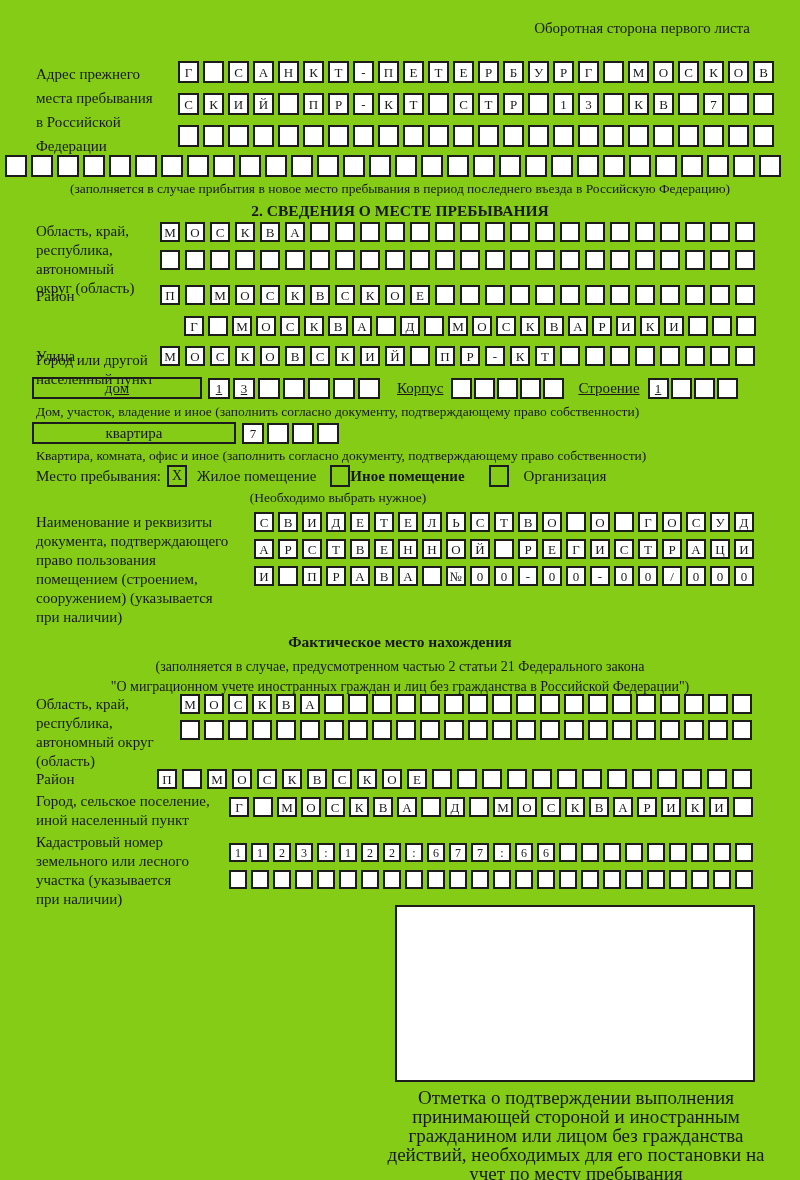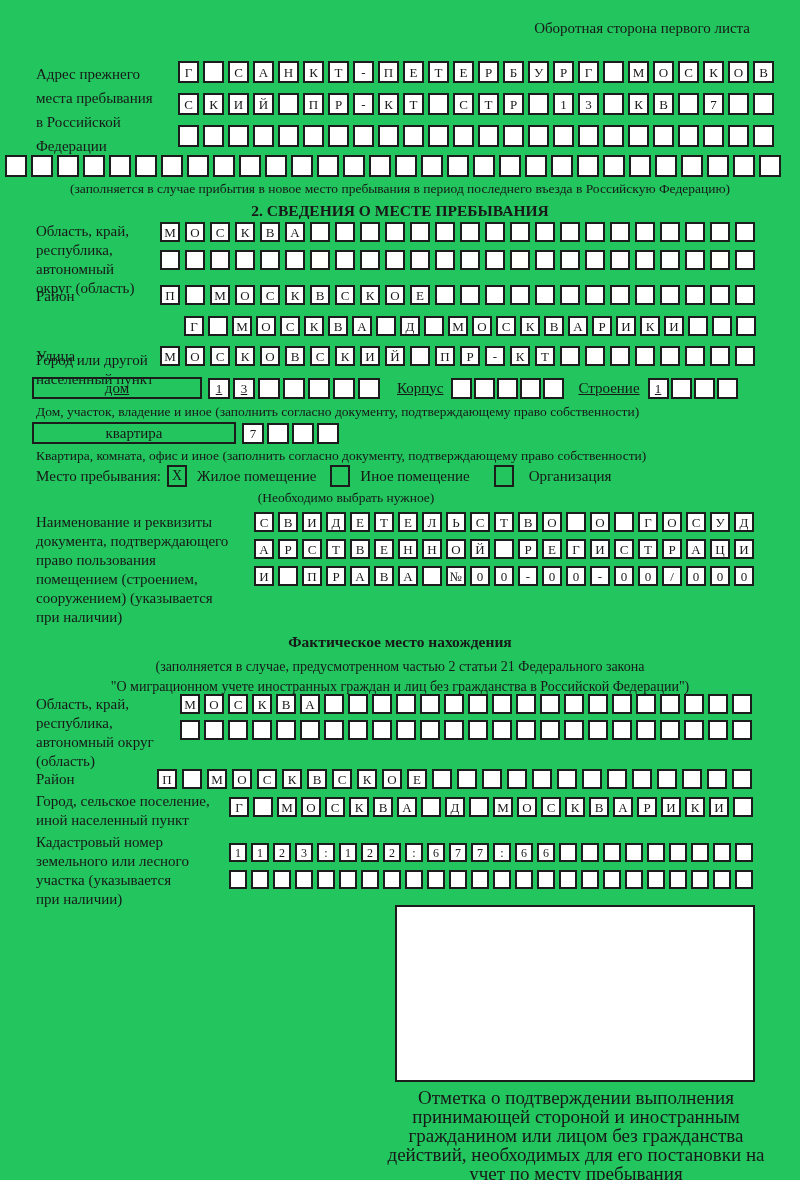--- a/index.html
+++ b/index.html
@@ -1,18 +1,18 @@
 <!DOCTYPE html>
 <html><head>
 <meta charset="utf-8">
 <style>
   * { box-sizing: border-box; margin: 0; padding: 0; }
   html,body { background:#fff; }
   body { font-family: "Liberation Serif", serif; color:#181818; }
-  .page { position:relative; width:800px; height:1180px; margin:0 auto; background:#22c55e; overflow:hidden; }
+  .page { position:relative; width:800px; height:1180px; margin:0 auto; background:#84cc16; overflow:hidden; }
   .abs { position:absolute; }
   .center { text-align:center; }
   .lbl { font-size:15px; line-height:19px; white-space:nowrap; }
   .lh24 { line-height:24px; }
   .cap { font-size:13.5px; }
   .ttl { font-size:15.5px; font-weight:bold; }
   .col { display:flex; flex-direction:column; }
   .g8 { gap:8px; } .g10 { gap:10px; } .g6 { gap:6px; } .g7 { gap:7px; }
   .grid { display:flex; }
   .cell { flex:0 0 auto; border:2px solid #1c1c1c; background:#fff; display:flex;
@@ -347,25 +347,25 @@
         <span class="cell"></span>
       </div>
   </div>
   <div class="abs cap" style="top:448px; left:36px;">Квартира, комната, офис и иное (заполнить согласно документу, подтверждающему право собственности)</div>
 
   <div class="abs inline-row" style="top:465px; left:36px;">
     <span class="lbl">Место пребывания:</span>
     <span class="chk" style="margin-left:6px;">X</span>
     <span class="lbl" style="margin-left:10px;">Жилое помещение</span>
     <span class="chk" style="margin-left:14px;"></span>
-    <span class="lbl" style="margin-left:10px;">Иное помещение</span>
+    <span class="lbl" style="font-weight:bold;">Иное помещение</span>
     <span class="chk" style="margin-left:24px;"></span>
     <span class="lbl" style="margin-left:15px;">Организация</span>
   </div>
-  <div class="abs cap center" style="top:490px; left:16px; width:660px;">(Необходимо выбрать нужное)</div>
+  <div class="abs cap center" style="top:490px; left:8px; width:660px;">(Необходимо выбрать нужное)</div>
 
   <div class="abs lbl" style="top:513px; left:36px;">
       <div>Наименование и реквизиты</div>
       <div>документа, подтверждающего</div>
       <div>право пользования</div>
       <div>помещением (строением,</div>
       <div>сооружением) (указывается</div>
       <div>при наличии)</div>
     </div>
   <div class="abs col g7" style="top:512px; left:254px;">

